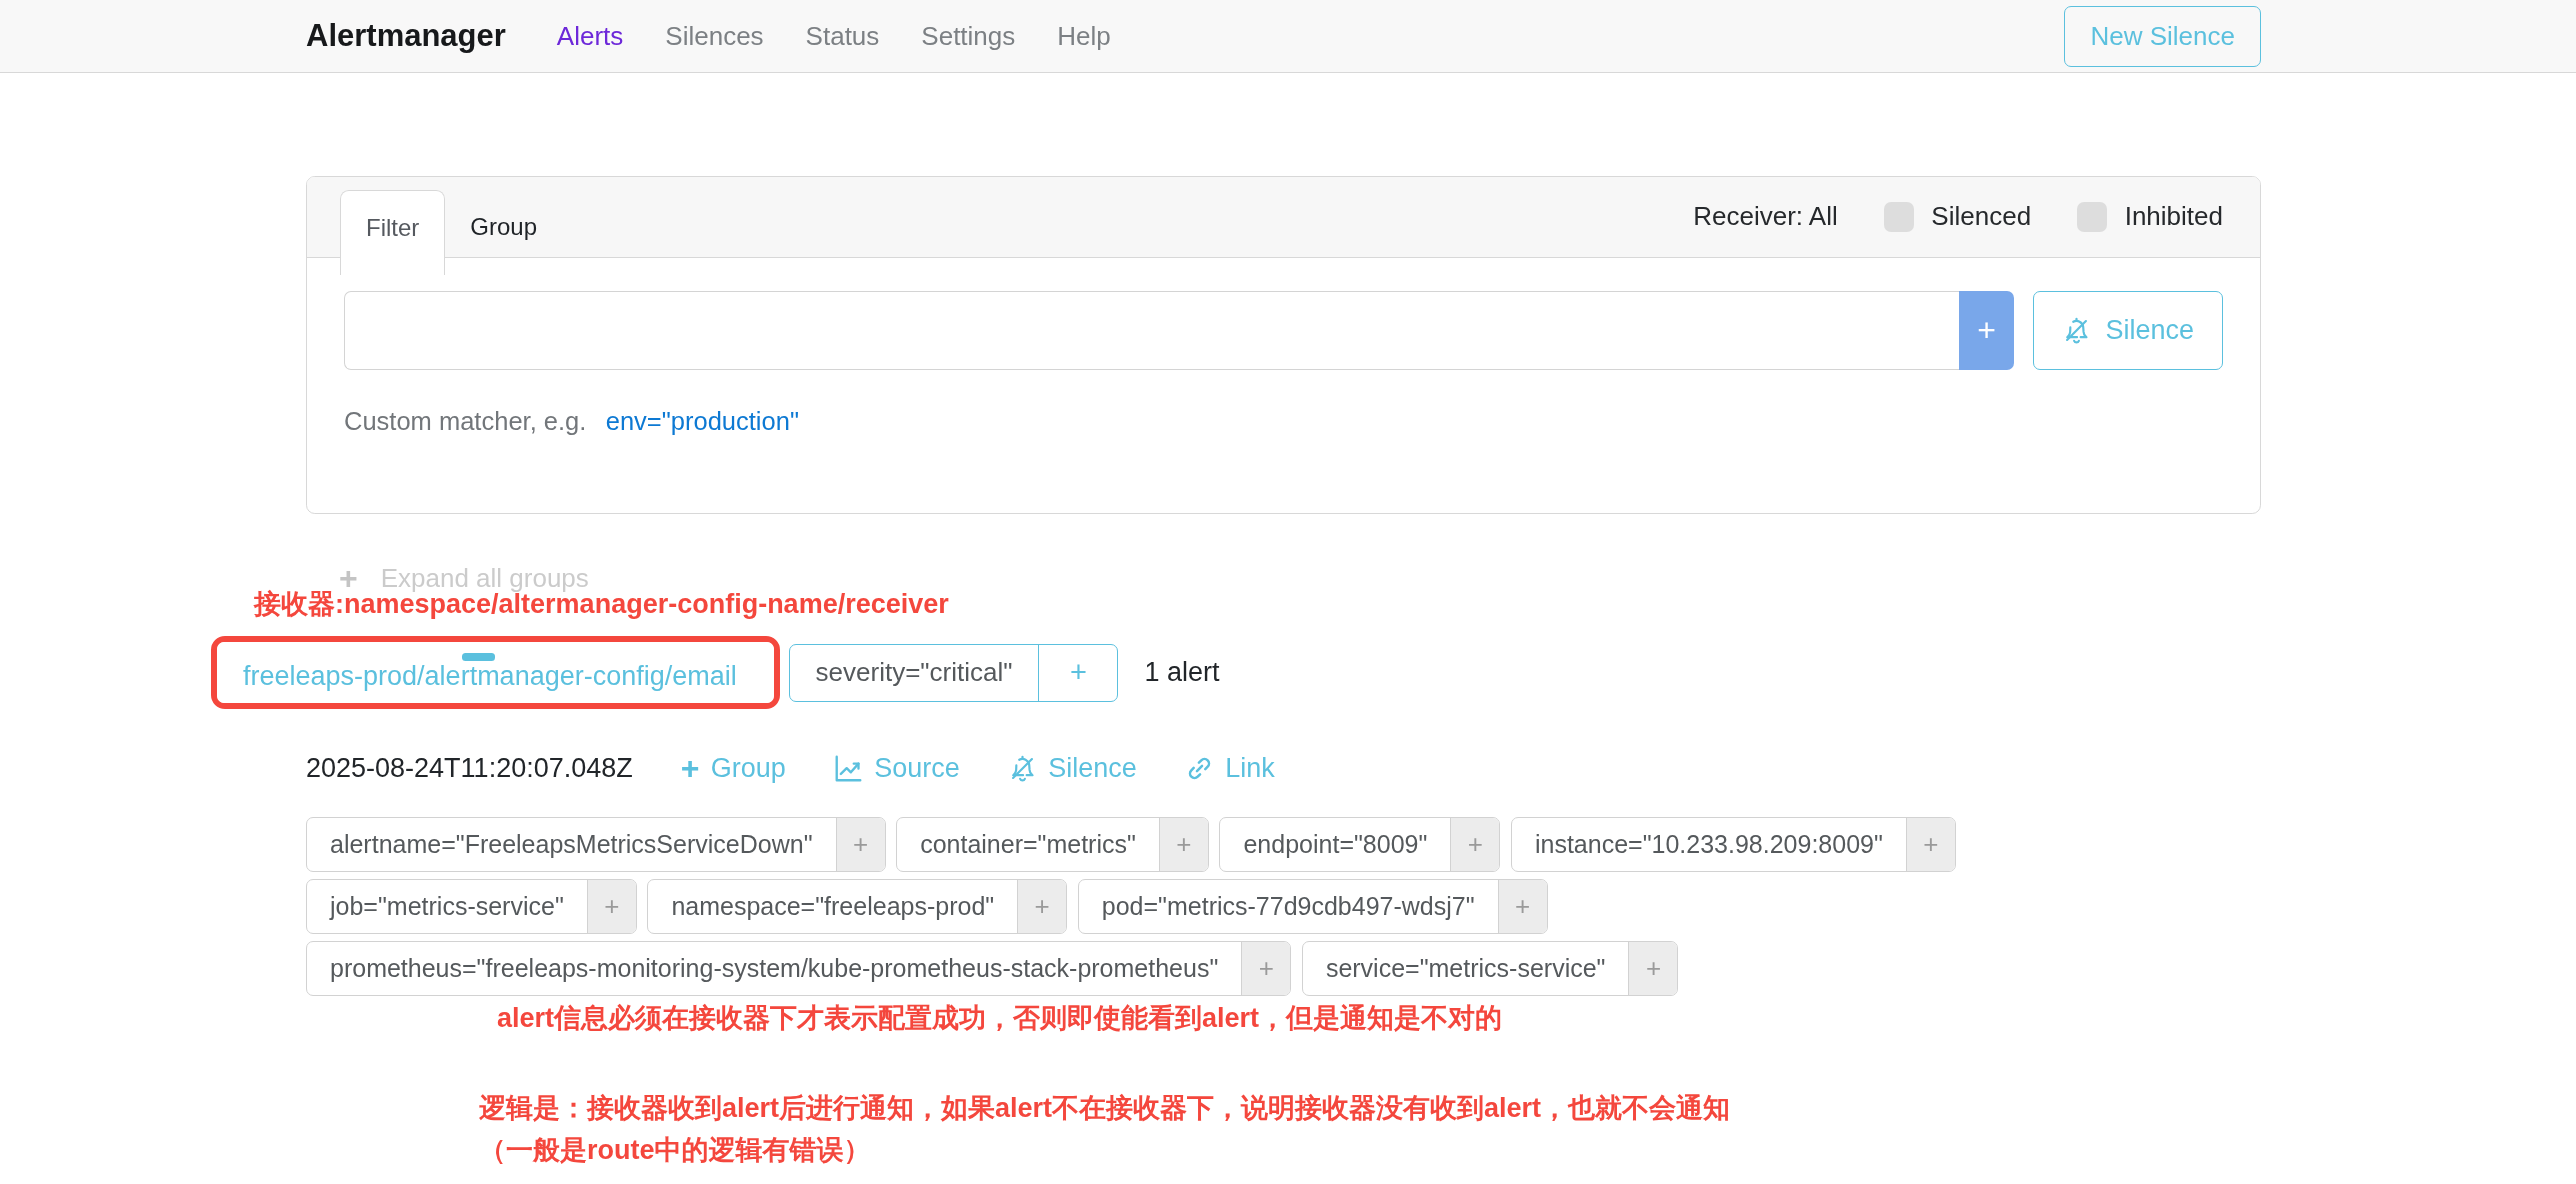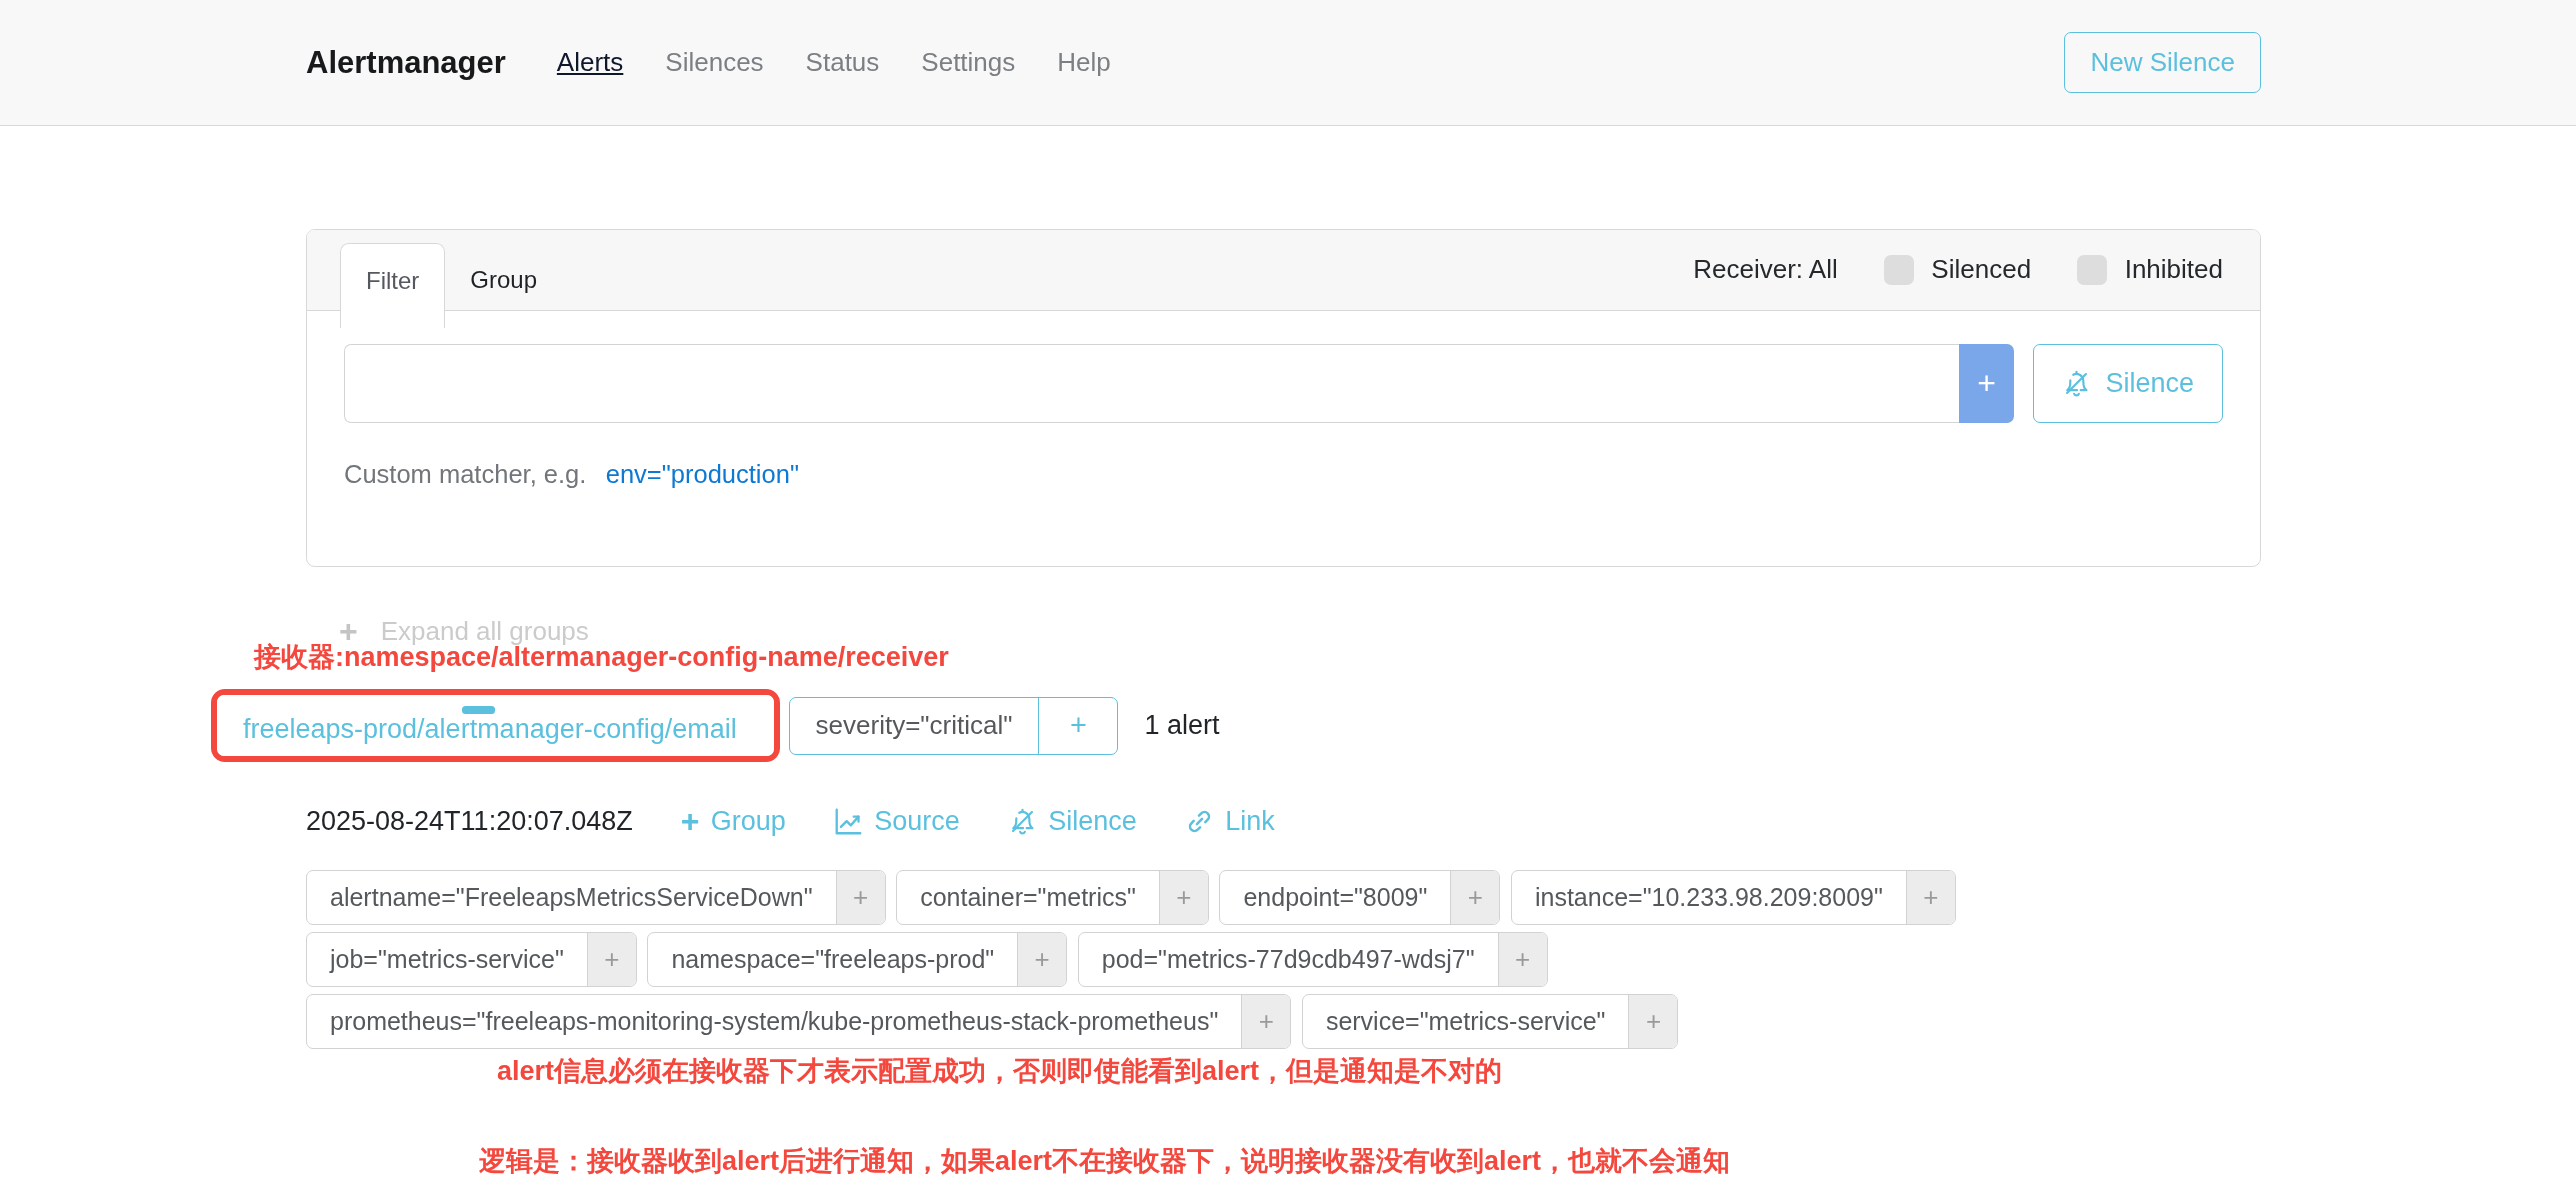--- a/index.html
+++ b/index.html
@@ -6,27 +6,27 @@
   html,body { background:#fff; }
   body {
     width:2576px; height:1184px; overflow:hidden;
     font-family:"Liberation Sans","DejaVu Sans",sans-serif;
     color:#212529;
   }
   a { text-decoration:none; cursor:pointer; }
 
   
   .navbar {
-    height:126px; background:#f8f8f8; border-bottom:1.8px solid #d8d8d8;
+    height:73px; background:#f8f8f8; border-bottom:1.8px solid #d8d8d8;
     display:flex; align-items:center; padding:0 315px 0 306px;
   }
   .brand { font-size:31px; font-weight:600; color:#17191b; margin-right:51px; }
   .nav-links { display:flex; align-items:center; }
   .nav-link { font-size:26px; color:#7c8084; margin-right:42px; }
-  .nav-link.active { color:#0f172a;text-decoration:underline; }
+  .nav-link.active { color:#6d28d9; }
   .btn-new-silence {
     margin-left:auto; background:transparent; border:1.8px solid #5bc0de; color:#5bc0de;
     border-radius:7px; font-size:26px; padding:14px 25px; cursor:pointer;
     font-family:inherit;
   }
 
   
   .card {
     margin:103px 315px 0 306px; background:#fff;
     border:1.8px solid #d8d8d8; border-radius:8.8px;

